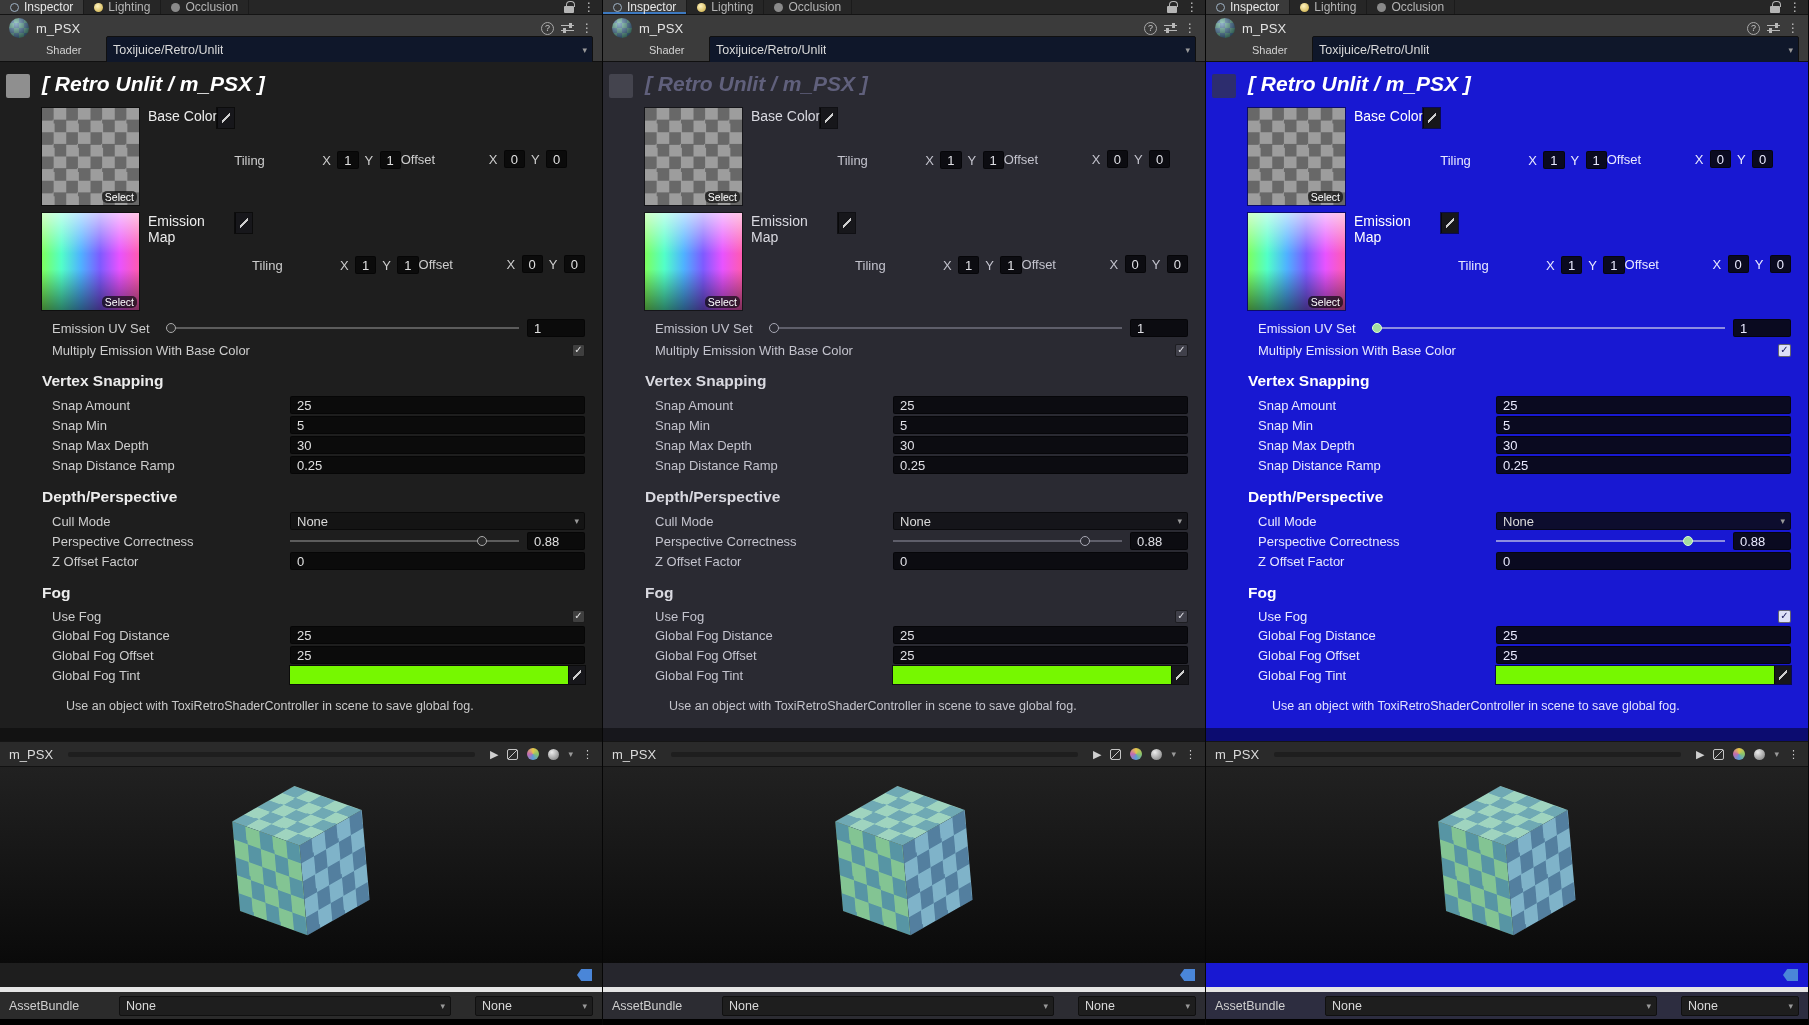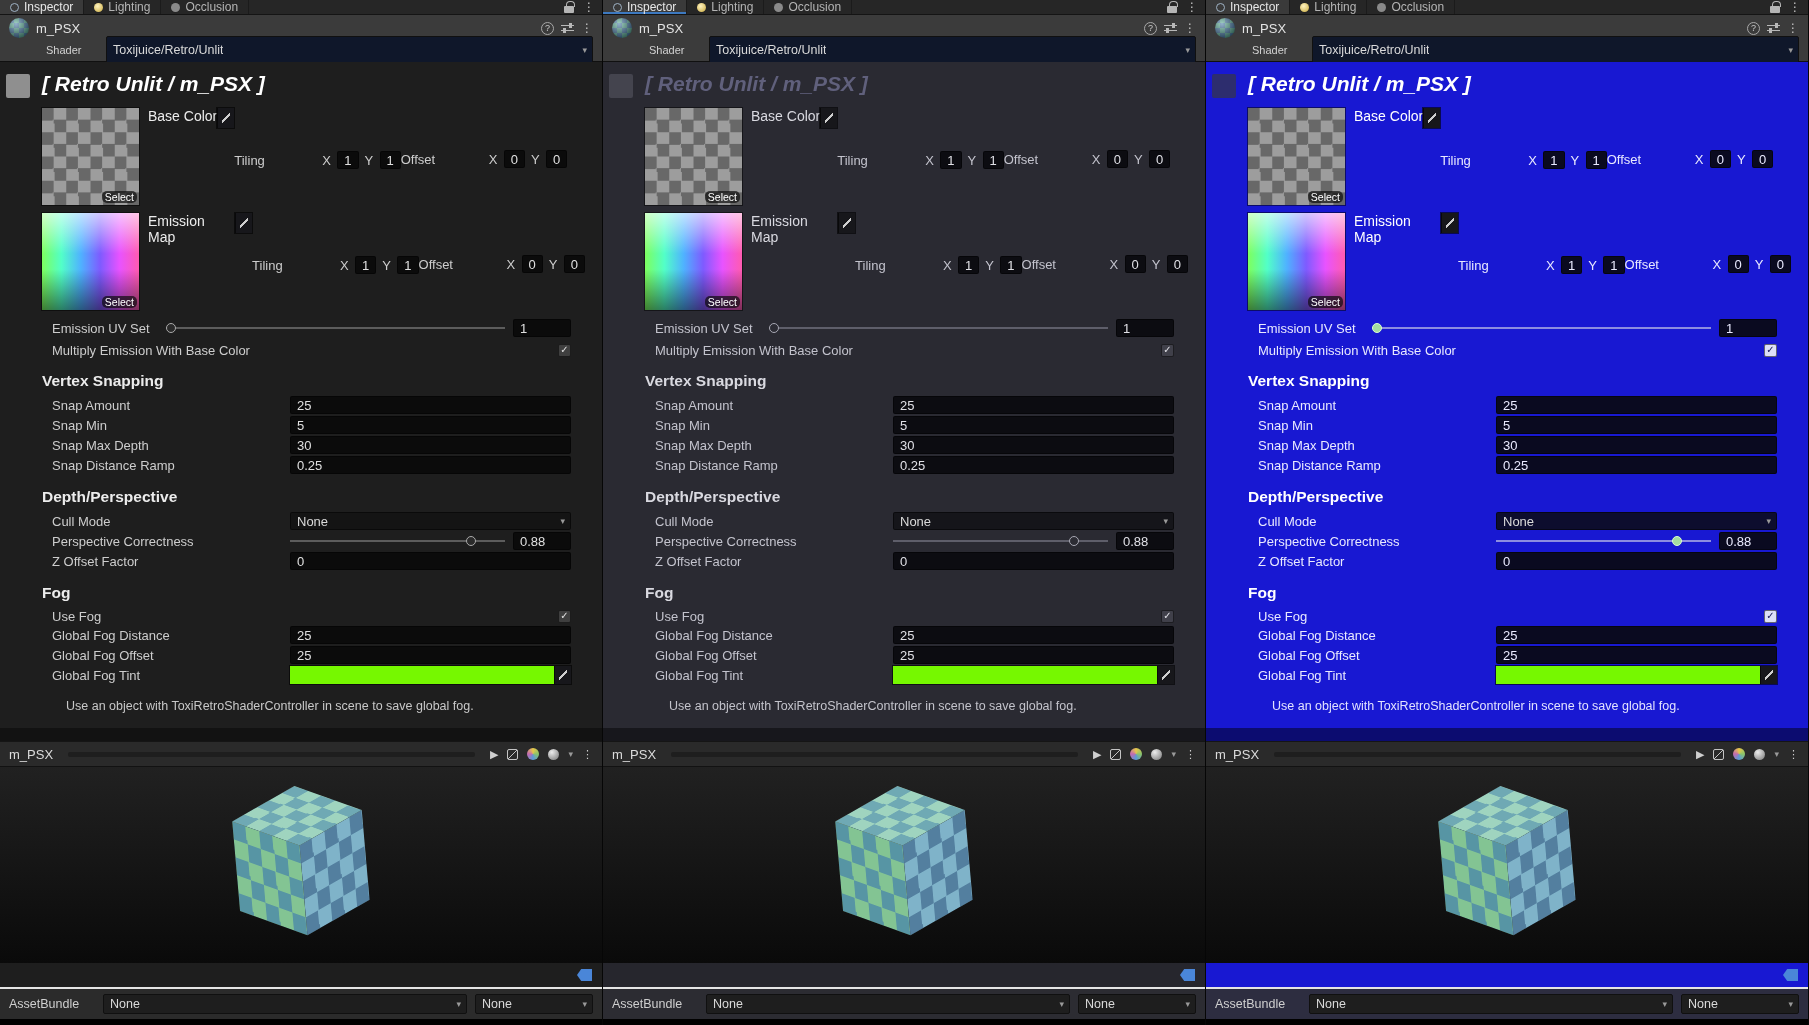--- a/index.html
+++ b/index.html
@@ -64,21 +64,21 @@
   .swatch{display:flex;height:20px;outline:1px solid rgba(0,0,0,.6)}
   .swatch-fill{flex:1}
   .swatch-picker{width:17px;background:#17171b;border-left:1px solid rgba(0,0,0,.6);position:relative;flex:none}
   .swatch-picker::after{content:"";position:absolute;inset:4px;background:linear-gradient(135deg,transparent 44%,#cfcfcf 44%,#cfcfcf 58%,transparent 58%)}
   .xy-row{display:flex;align-items:center;margin-top:7px;gap:6px}
   .xy-row.second{margin-top:5px}
   .xy-name{width:82px;flex:none;font-size:13px;color:var(--label-color)}
   .axis{font-size:13px;color:var(--label-color);width:9px;flex:none;text-align:left}
   .field{background:var(--field-bg);height:18px;border-radius:2px;display:flex;align-items:center;padding:0 6px;font-size:13px;color:var(--field-text);flex:1;border:1px solid rgba(0,0,0,.45);min-width:0}
   .field.small{flex:none;width:58px}
-  .row{display:flex;align-items:center;height:20px;padding:0 31px 0 52px}
+  .row{display:flex;align-items:center;height:20px;padding:0 17px 0 52px}
   .rlabel{font-size:13px;color:var(--label-color);white-space:nowrap}
   .uv-row{margin-top:9px;height:18px}
   .uv-row .rlabel{width:114px;flex:none}
   .slider{flex:1;position:relative;height:14px;margin-right:8px}
   .track{position:absolute;left:0;right:0;top:6px;height:2px;background:var(--track-color)}
   .knob{position:absolute;top:2px;width:10px;height:10px;border-radius:50%;background:var(--knob-bg);border:1.5px solid var(--knob-border)}
   .knob-uv{left:0}
   .knob-persp{left:calc(84% - 5px)}
   .check-row{margin-top:4px;height:18px}
   .check-row .rlabel{flex:1}
@@ -101,21 +101,21 @@
   .sphere-wrap{display:flex;align-items:center;gap:3px;flex:none}
   .sphere-ico{width:11px;height:11px;border-radius:50%;background:radial-gradient(circle at 35% 30%,#ececec,#757575)}
   .preview{height:196px;background:linear-gradient(180deg,#212121,#0a0a0a);position:relative;overflow:hidden;flex:none}
   .cube{position:absolute;left:50%;top:50%;width:160px;height:172px;transform:translate(-50%,-52%) rotate(-5deg)}
   .face{position:absolute;left:0;top:0;width:90px;height:90px;transform-origin:0 0;background-size:36px 36px}
   .face-top{transform:matrix(.722,-.333,.722,.333,15,40);background-image:repeating-conic-gradient(var(--cube-top_a) 0 25%,var(--cube-top_b) 0 50%)}
   .face-left{transform:matrix(.722,.333,0,1,15,40);background-image:repeating-conic-gradient(var(--cube-left_a) 0 25%,var(--cube-left_b) 0 50%)}
   .face-right{transform:matrix(.722,-.333,0,1,80,70);background-image:repeating-conic-gradient(var(--cube-right_a) 0 25%,var(--cube-right_b) 0 50%)}
   .tagstrip{height:24px;background:var(--tagstrip-bg);display:flex;align-items:center;justify-content:flex-end;padding:0 10px;flex:none}
   .tag-ico{width:15px;height:12px;background:#4a86d8;clip-path:polygon(0 50%,28% 0,100% 0,100% 100%,28% 100%)}
-  .footerbar{height:32px;background:var(--footer-bg);border-top:2px solid #e5e5e5;display:flex;align-items:center;padding:0 9px;gap:8px;flex:none}
+  .footerbar{height:32px;background:var(--footer-bg);border-top:5px solid #e5e5e5;display:flex;align-items:center;padding:0 9px;gap:24px;flex:none}
   .fb-label{font-size:12.5px;color:#cfcfcf;width:86px;flex:none}
   .footerbar .dd{background:#1e1e1e;height:20px;font-size:12.5px}
   .dd.fb-dd2{flex:none;width:118px}
 </style>
 </head>
 <body>
 
 <div id="app">
 <div class="panel" style="--tab-bg: #262626; --tab-active-bg: #3a3a3a; --header-bg: #3b3b3b; --content-bg: #1e1e1e; --band-bg: #121212; --title-color: #ffffff; --heading-color: #ececec; --label-color: #cdcdcd; --note-color: #c8c8c8; --field-bg: #0b0b0b; --field-text: #e0e0e0; --dd-bg: #141414; --chip-bg: #8f8f8f; --check-bg: #3f3f3f; --check-mark: #e0e0e0; --knob-bg: #2a2a2a; --knob-border: #aaaaaa; --track-color: #5c5c5c; --tagstrip-bg: #1e1e1e; --footer-bg: #2b2b2b;">
 

